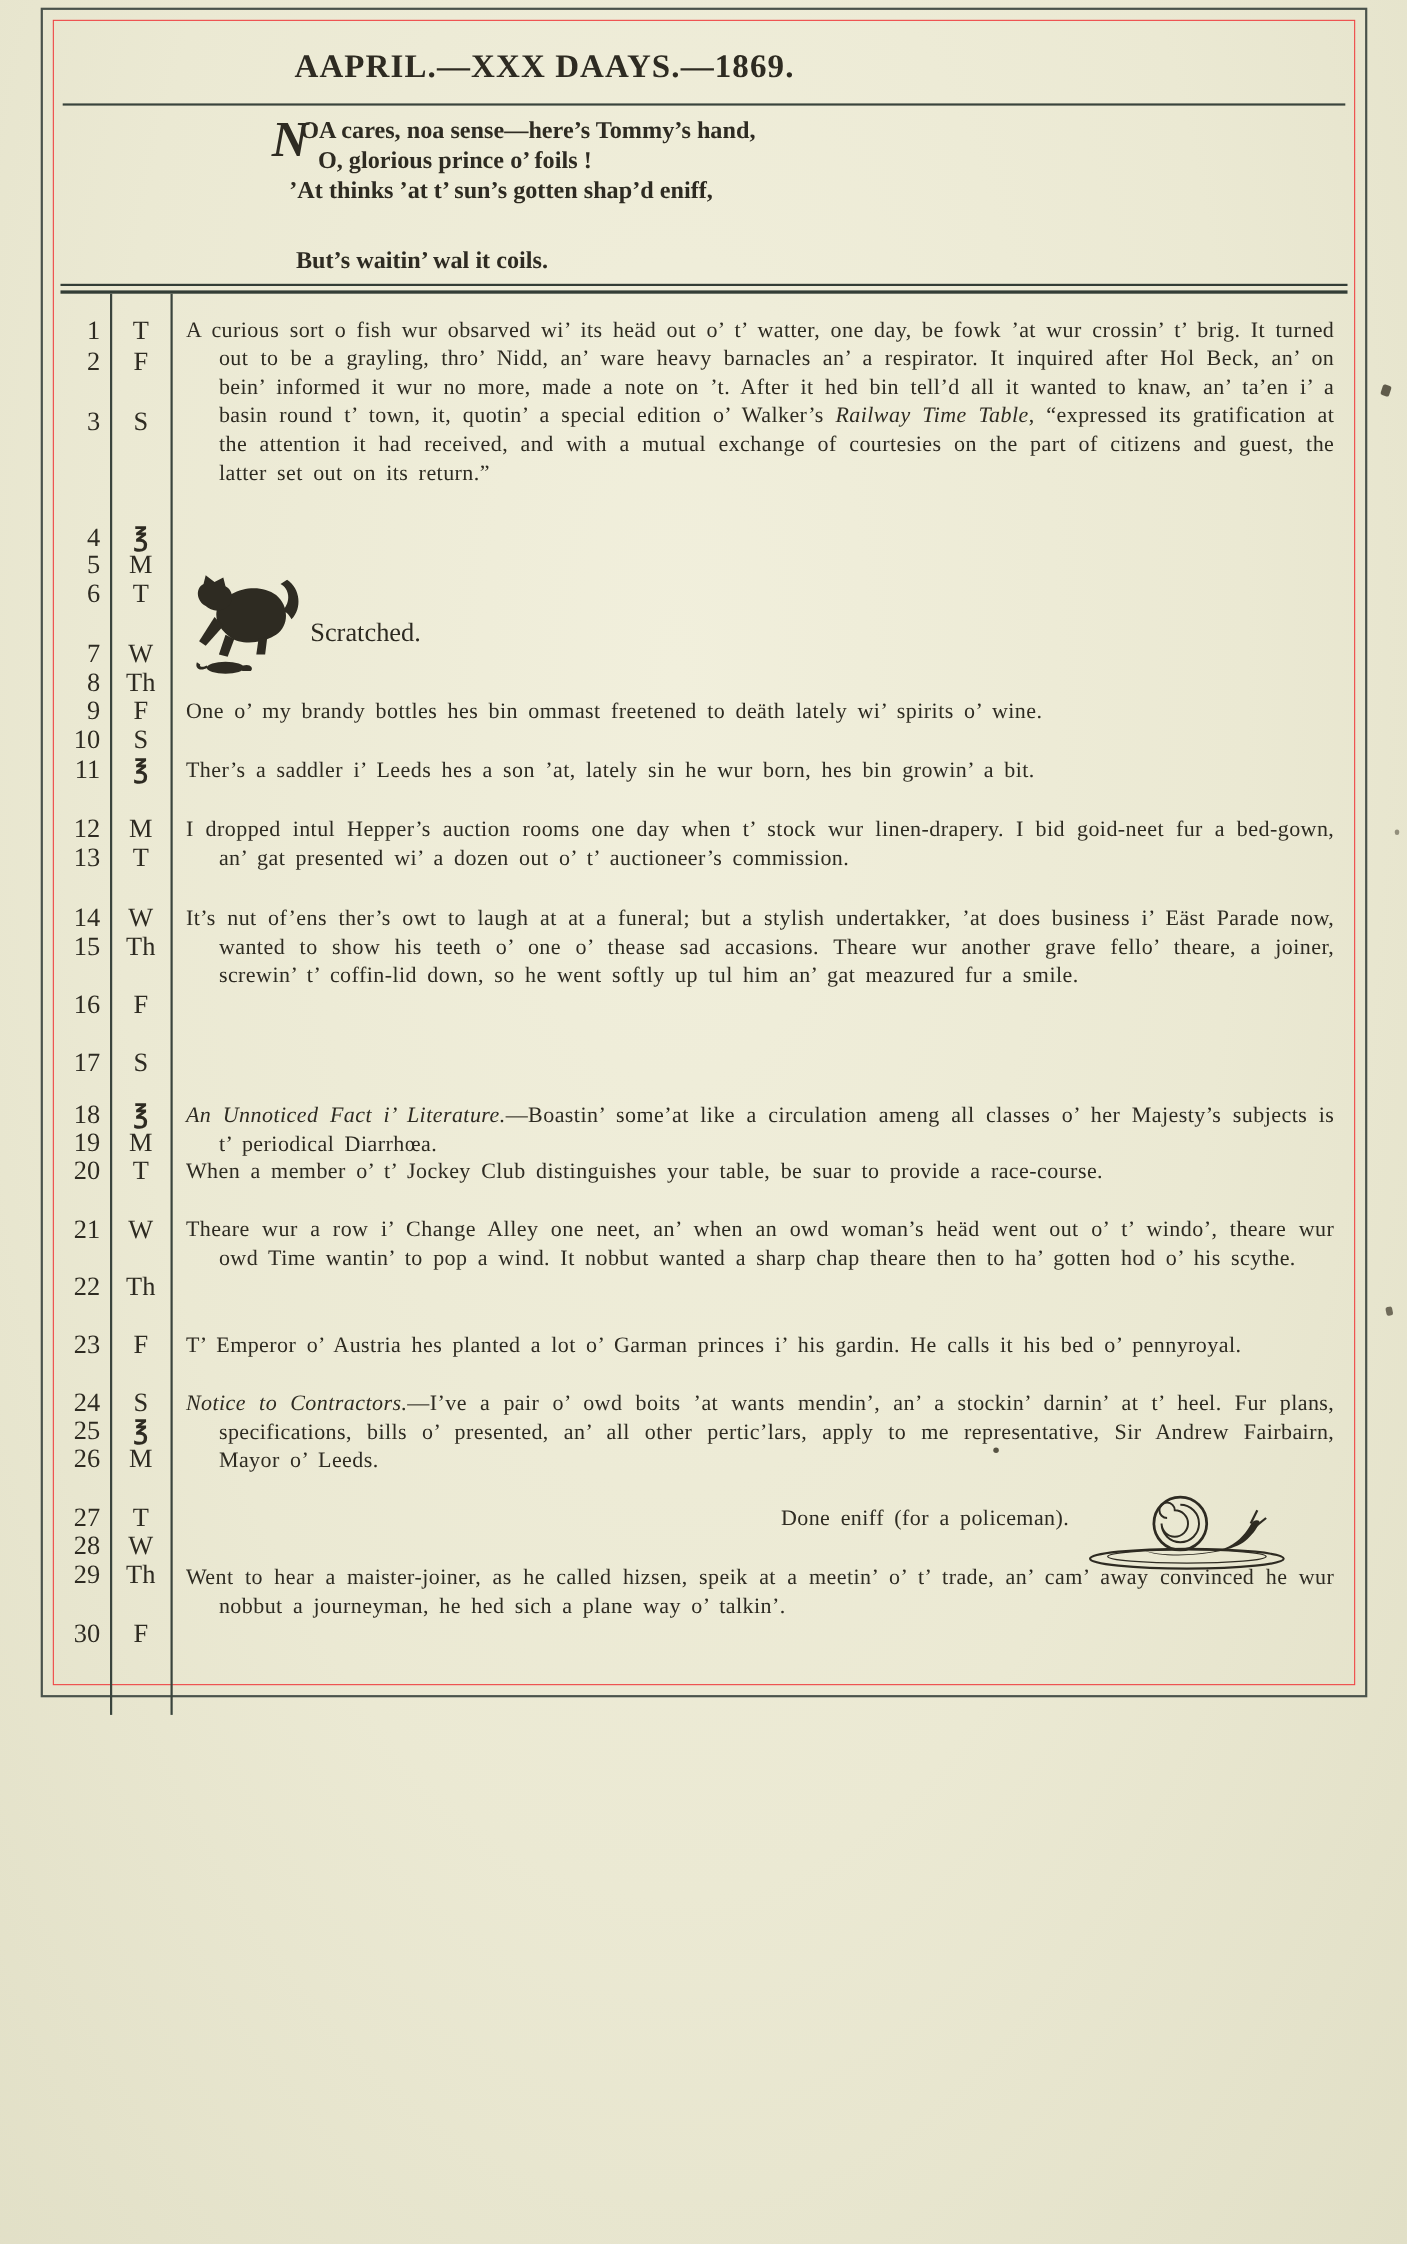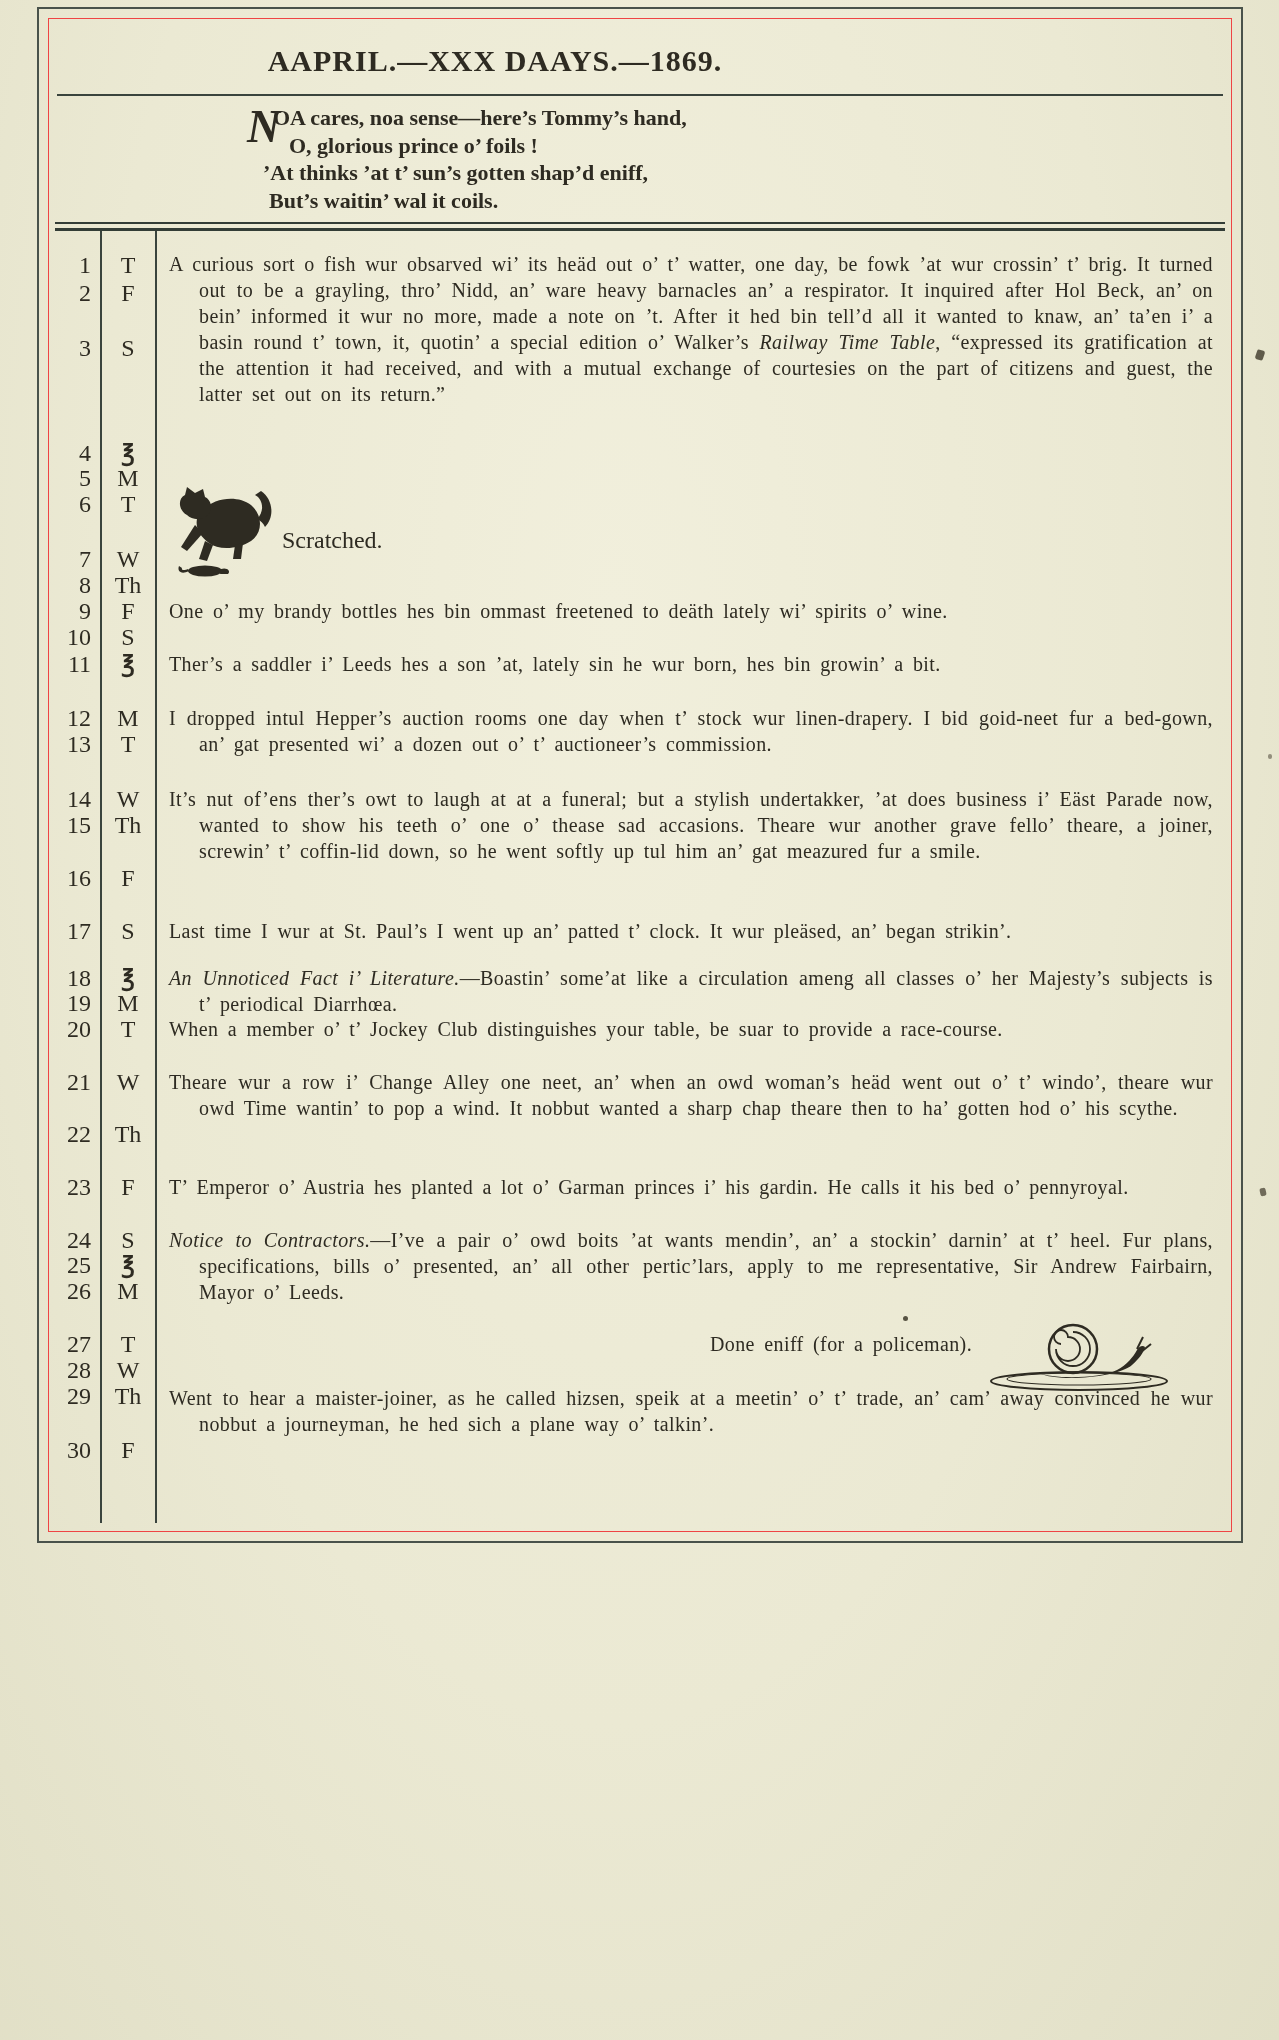--- a/index.html
+++ b/index.html
@@ -22,21 +22,21 @@
     letter-spacing:1px; line-height:36px; transform:translateX(-145px); white-space:nowrap; }
   .title-rule { height:2px; background:#3a443d; margin:15px 8px 0 8px; }
 
   .verse { position:relative; margin:8px 0 0 198px; width:540px; font-size:22px;
     font-weight:bold; line-height:27.5px; }
   .dropcap { position:absolute; left:0; top:1px; font-size:46px; line-height:44px;
     font-style:italic; font-weight:bold; }
   .vl1 { padding-left:26px; }
   .vl2 { padding-left:42px; }
   .vl3 { padding-left:16px; }
-  .vl4 { padding-left:22px; }
+  .vl4 { padding-left:22px;margin-top:36px; }
 
   .double-rule { margin:8px 6px 0 6px; height:9px;
     border-top:2px solid #333d36; border-bottom:3px solid #333d36; }
 
   .calendar { position:relative; margin-top:14px; height:1278px; }
   .rule-v { position:absolute; top:-14px; bottom:0; width:2px; background:#3a443d; }
   .rule-v1 { left:51px; }
   .rule-v2 { left:106px; }
 
   .day { position:absolute; left:0; width:106px; font-size:24px; line-height:26px; }
@@ -237,23 +237,20 @@
       </div>
 
       <div class="entry" style="top:460px">
         <p class="etext">I dropped intul Hepper’s auction rooms one day when t’ stock wur linen-drapery. I bid goid-neet fur a bed-gown, an’ gat presented wi’ a dozen out o’ t’ auctioneer’s commission.</p>
       </div>
 
       <div class="entry" style="top:541px">
         <p class="etext">It’s nut of’ens ther’s owt to laugh at at a funeral; but a stylish undertakker, ’at does business i’ Eäst Parade now, wanted to show his teeth o’ one o’ thease sad accasions. Theare wur another grave fello’ theare, a joiner, screwin’ t’ coffin-lid down, so he went softly up tul him an’ gat meazured fur a smile.</p>
       </div>
 
-      <div class="entry" style="top:673px">
-        <p class="etext">Last time I wur at St. Paul’s I went up an’ patted t’ clock. It wur pleäsed, an’ began strikin’.</p>
-      </div>
 
       <div class="entry" style="top:720px">
         <p class="etext"><i>An Unnoticed Fact i’ Literature.</i><span>—Boastin’ some’at like a circulation ameng all classes o’ her Majesty’s subjects is t’ periodical Diarrhœa.</span></p>
       </div>
 
       <div class="entry" style="top:771px">
         <p class="etext">When a member o’ t’ Jockey Club distinguishes your table, be suar to provide a race-course.</p>
       </div>
 
       <div class="entry" style="top:824px">

